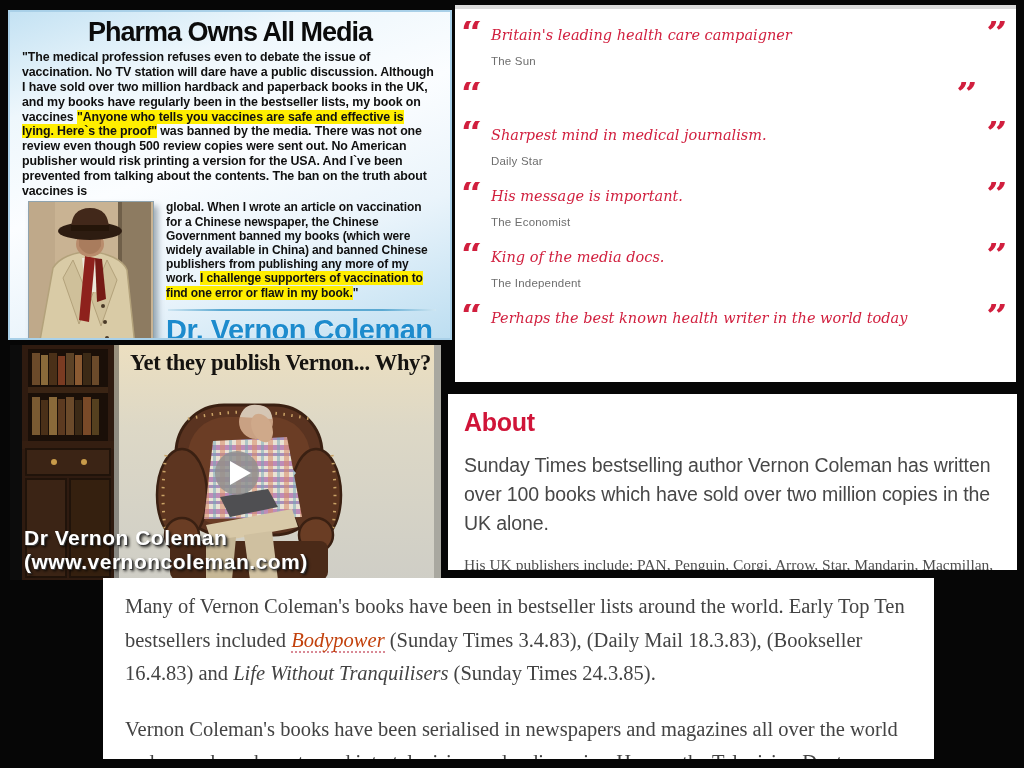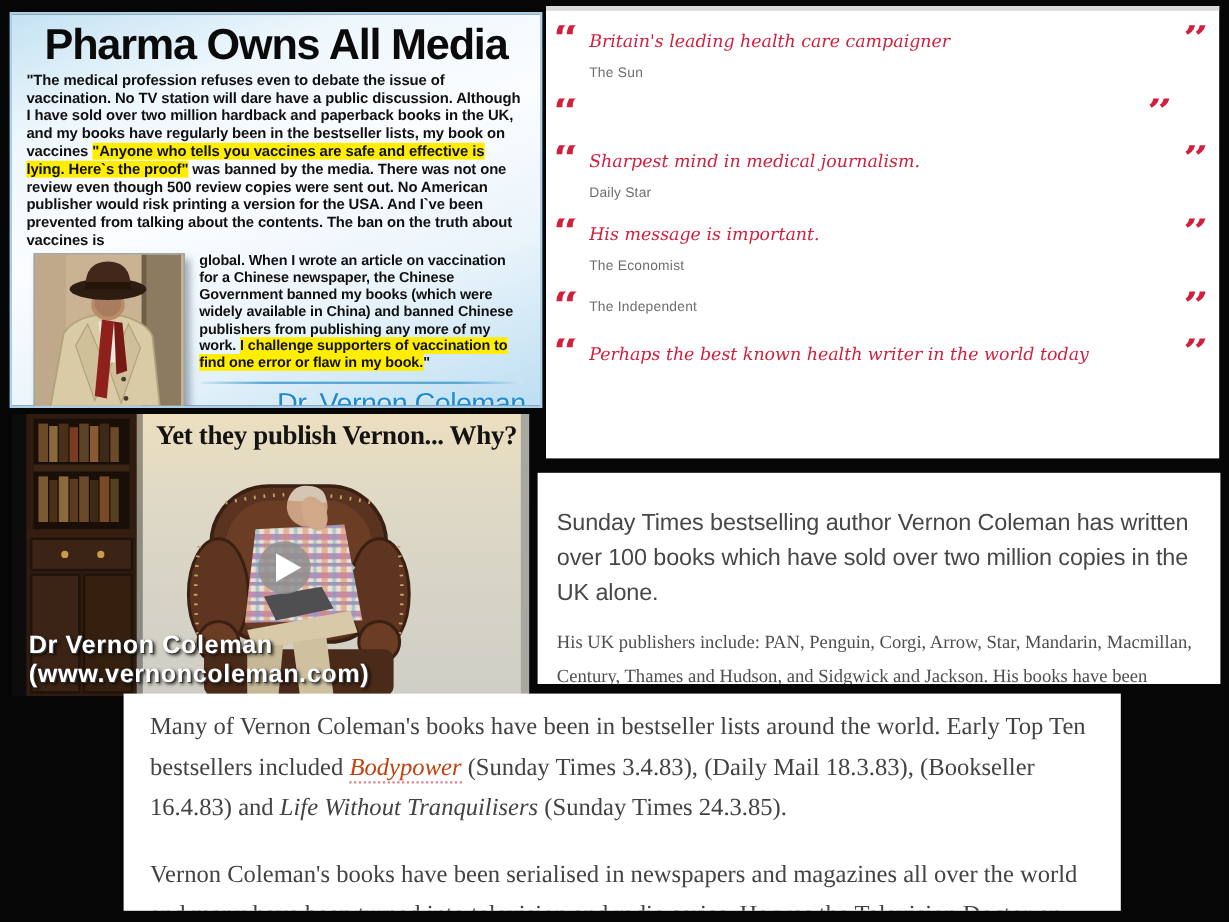--- a/index.html
+++ b/index.html
@@ -9,21 +9,21 @@
   }
   .panel{position:absolute;box-sizing:border-box;}
 
   
   .meme{
     left:8px;top:10px;width:444px;height:330px;overflow:hidden;
     background:linear-gradient(160deg,#c4e2f3 0%,#eef7fc 22%,#fbfdff 45%,#eaf4fb 70%,#bddef1 100%);
     border:2px solid #a9d0e8;padding:4px 12px 6px 12px;
   }
   .meme h1{
-    margin:2px 0 4px 0;text-align:center;font-size:36px;line-height:1.05;
+    margin:2px 0 4px 0;text-align:center;font-size:27px;line-height:1.05;
     font-weight:900;letter-spacing:-1px;color:#0b0b0b;font-family:"Liberation Sans",sans-serif;
   }
   .meme-body{
     margin:0;font-size:12.4px;line-height:14.8px;font-weight:bold;color:#101010;
     letter-spacing:-0.1px;
   }
   .hl{background:#ffee00;}
   .meme-row{display:flex;margin-top:2px;}
   .photo-frame{
     width:124px;height:146px;flex:0 0 124px;margin-left:6px;margin-top:1px;
@@ -31,21 +31,21 @@
     background:#c9b393;
   }
   .photo-frame svg{display:block;}
   .meme-col{flex:1;margin-left:12px;min-width:0;}
   .meme-col .meme-body{font-size:12px;line-height:14.2px;}
   .sig-divider{
     height:2px;margin:9px 2px 3px 2px;
     background:linear-gradient(90deg,#cfe6f2,#5ba9d2 20%,#5ba9d2 80%,#cfe6f2);
   }
   .sig{
-    text-align:right;font-weight:400;font-size:24px;letter-spacing:-0.5px;
+    text-align:left;font-weight:700;font-size:29px;letter-spacing:-0.5px;
     color:#1d8bcd;text-shadow:0 1px 1px rgba(255,255,255,.8);
   }
 
   
   .quotes{
     left:455px;top:5px;width:561px;height:377px;background:#ffffff;
     border-top:4px solid #dadada;padding:12px 8px 0 6px;overflow:hidden;
   }
   .q-row{display:grid;grid-template-columns:30px 1fr 30px;margin-bottom:15px;}
   .q-open,.q-close{
@@ -166,20 +166,21 @@
       <div class="q-open">“</div>
       <div class="q-mid">
         <div class="q-text">His message is important.</div>
         <div class="q-src">The Economist</div>
       </div>
       <div class="q-close">”</div>
     </div>
     <div class="q-row">
       <div class="q-open">“</div>
       <div class="q-mid">
+        <div class="q-text">King of the media docs.</div>
         <div class="q-src">The Independent</div>
       </div>
       <div class="q-close">”</div>
     </div>
     <div class="q-row">
       <div class="q-open">“</div>
       <div class="q-mid">
         <div class="q-text">Perhaps the best known health writer in the world today</div>
 
       </div>
@@ -264,20 +265,21 @@
       <g>
         <circle cx="227" cy="128" r="22" fill="#8f8f8f" opacity="0.85"></circle>
         <polygon points="220,116 241,128 220,140" fill="#ffffff"></polygon>
       </g>
     </svg>
     <div class="video-title">Yet they publish Vernon... Why?</div>
     <div class="video-caption">Dr Vernon Coleman (www.vernoncoleman.com)</div>
   </section>
 
   <section class="panel about">
+    <h2>About</h2>
     <p class="about-lead">Sunday Times bestselling author Vernon Coleman has written over 100 books which have sold over two million copies in the UK alone.</p>
     <p class="about-detail">His UK publishers include: PAN, Penguin, Corgi, Arrow, Star, Mandarin, Macmillan, Century, Thames and Hudson, and Sidgwick and Jackson. His books have been translated into 25 languages and sell in over 50 countries.</p>
   </section>
 
   <section class="panel bottom">
     <p class="b-p"><span>Many of Vernon Coleman's books have been in bestseller lists around the world. Early Top Ten bestsellers included </span><a class="b-link">Bodypower</a><span> (Sunday Times 3.4.83), (Daily Mail 18.3.83), (Bookseller 16.4.83) and </span><em class="b-italic">Life Without Tranquilisers</em><span> (Sunday Times 24.3.85).</span></p>
     <p class="b-p">Vernon Coleman's books have been serialised in newspapers and magazines all over the world and many have been turned into television and radio series. He was the Television Doctor on British television and the first agony uncle on the BBC.</p>
   </section>
 
 </div>

